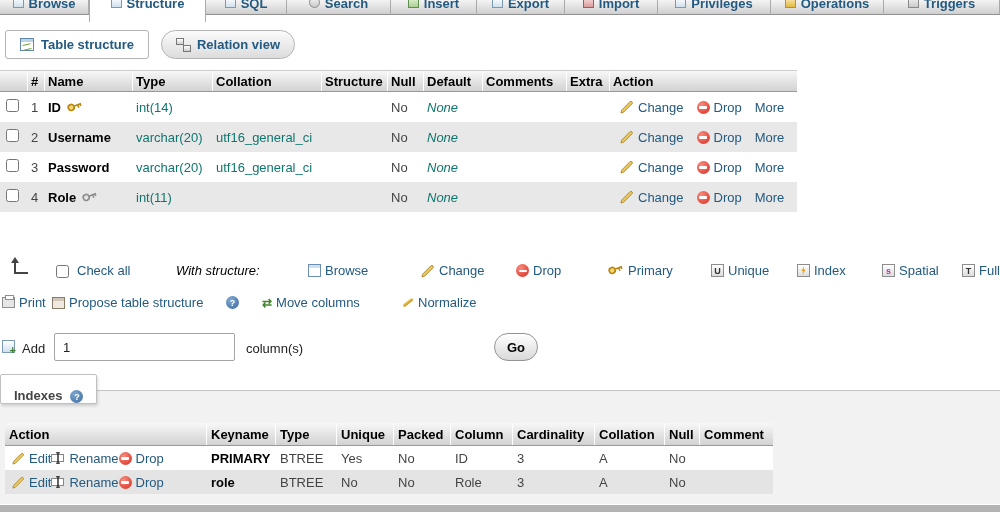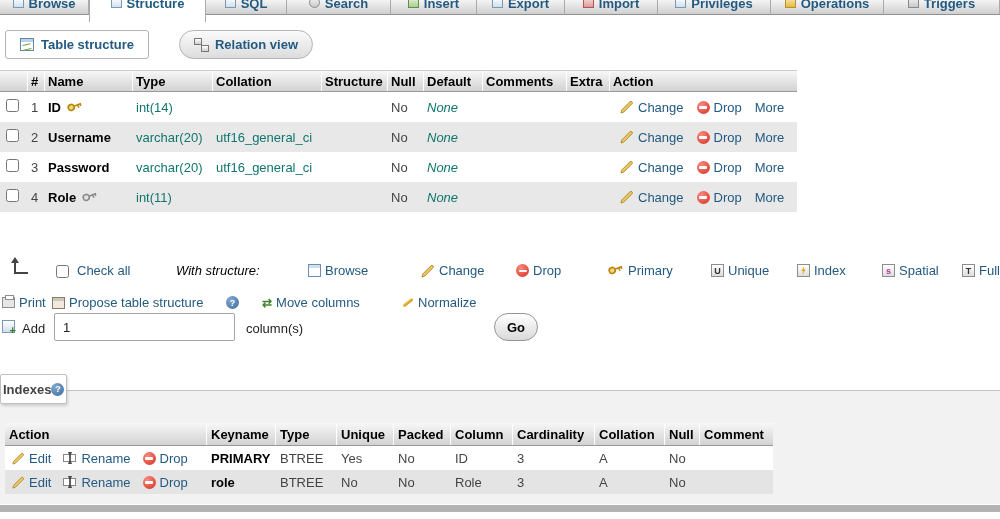--- a/index.html
+++ b/index.html
@@ -17,21 +17,21 @@
   .tlabel { font-size:13px; font-weight:bold; color:#235a81; margin-top:-4px; white-space:nowrap; }
   .ticon { width:11px; height:11px; margin-top:-3px; border:1px solid #7a99b5;
            background:linear-gradient(#ffffff,#cfe0ee); display:inline-block; flex:none; }
   .ticon.gold { border-color:#b8912e; background:linear-gradient(#fbe9b7,#e4b93c); }
   .ticon.gray { border-color:#8a8a8a; background:linear-gradient(#f2f2f2,#c9c9c9); }
   .ticon.green{ border-color:#5e8f4e; background:linear-gradient(#e4f3d8,#a9cf8f); }
   .ticon.red  { border-color:#b05555; background:linear-gradient(#f6dcdc,#dd9a9a); }
   .ticon.round{ border-radius:50%; }
 
   
-  .subnav { position:absolute; top:30px; left:5px; height:29px; display:flex; gap:30px; }
+  .subnav { position:absolute; top:30px; left:5px; height:29px; display:flex; gap:12px; }
   .pill { height:29px; display:flex; align-items:center; gap:7px; padding:0 14px;
           font-size:13px; font-weight:bold; color:#235a81; border:1px solid #b4b4b4; cursor:pointer; }
   .pill.active-box { background:#fff; border-radius:3px; }
   .pill.rounded { background:linear-gradient(#fbfbfb,#dcdcdc); border-radius:15px; }
   .ico-tablestruct { width:14px; height:13px; border:1px solid #5f87ac; background:
       linear-gradient(#bcd3e6 0 3px, #fff 3px); position:relative; }
   .ico-tablestruct::after { content:""; position:absolute; left:2px; top:5px; width:8px; height:4px;
       border-top:1px solid #74a33f; border-bottom:1px solid #74a33f; transform:rotate(-12deg); }
   .ico-relation { width:14px; height:13px; position:relative; }
   .ico-relation::before, .ico-relation::after { content:""; position:absolute; width:6px; height:5px;
@@ -90,51 +90,51 @@
   
   .selbar { position:absolute; top:227px; left:0; width:1000px; height:32px;margin-top:30px; }
   .selbar .abs { position:absolute; top:6px; }
   .selbar .lbl { font-size:13px; }
 
   
   .toolsrow { position:absolute; top:295px; left:0; width:1000px; height:20px; }
   .toolsrow .abs { position:absolute; top:0; }
 
   
-  .addrow { position:absolute; top:312px; left:0; width:1000px; height:34px; font-size:13px; color:#222; }
+  .addrow { position:absolute; top:332px; left:0; width:1000px; height:34px; font-size:13px; color:#222; }
   .addrow .abs { position:absolute; }
   .txt-input { width:181px; height:28px; border:1px solid #a5a5a5; border-radius:2px; padding:0 8px;
                font-size:13px; font-family:"Liberation Sans", sans-serif; color:#222; }
   .selectbox { width:151px; height:29px; border:1px solid #a5a5a5; border-radius:3px; background:#fff;
                display:flex; align-items:center; justify-content:space-between; padding:0 9px;
                font-size:13px; color:#222; cursor:pointer; }
   .chev { width:7px; height:7px; border-right:1.6px solid #555; border-bottom:1.6px solid #555;
           transform:rotate(45deg); margin-top:-4px; }
   .go-btn { width:44px; height:28px; border:1px solid #949494; border-radius:14px;
             background:linear-gradient(#ffffff,#d9d9d9); font-size:13px; font-weight:bold; color:#000;
             font-family:"Liberation Sans", sans-serif; cursor:pointer; }
 
   
   .idx-panel { position:absolute; top:390px; left:0; width:1000px; height:114px;
                background:#f2f2f2; border-top:1px solid #c4c4c4; }
   .idx-tab { position:absolute; top:374px; left:0; height:30px; background:#fff;
              border:1px solid #c0c0c0; border-radius:2px; box-shadow:1px 2px 3px rgba(0,0,0,0.15);
-             display:flex; align-items:center; gap:0; padding:0 2px; z-index:3; }
+             display:flex; align-items:flex-end; gap:8px; padding:0 13px; z-index:3; }
   .idx-tab .t { font-size:13px; font-weight:bold; color:#444; }
   .itable { position:absolute; top:423px; left:5px; width:768px;
             --icols: 202px 69px 61px 57px 57px 62px 82px 70px 35px 73px; }
   .ihead, .irow { display:grid; grid-template-columns:var(--icols); align-items:center; }
   .ihead { height:23px; background:linear-gradient(#f7f7f7,#d2d2d2); border-bottom:1px solid #999; }
   .ihead > div { font-size:13px; font-weight:bold; color:#000; padding-left:4px; height:100%;
                  display:flex; align-items:center; border-right:1px solid #fff; }
   .ihead > div:last-child { border-right:none; }
   .irow { height:24px; font-size:13px; color:#444; background:#fff; }
   .irow.alt { background:#e4e4e4; }
   .irow > div { padding-left:4px; white-space:nowrap; overflow:hidden; }
-  .irow .iacts { display:flex; gap:12px; padding-left:7px; }
+  .irow .iacts { display:flex; gap:0; padding-left:7px; }
   .keyname { font-weight:bold; color:#000; }
 
   
   .hscroll { position:absolute; top:505px; left:0; width:1000px; height:7px; background:#b3b3b3; cursor:pointer; }
 </style>
 </head>
 <body>
 
 <div class="screen">
 

